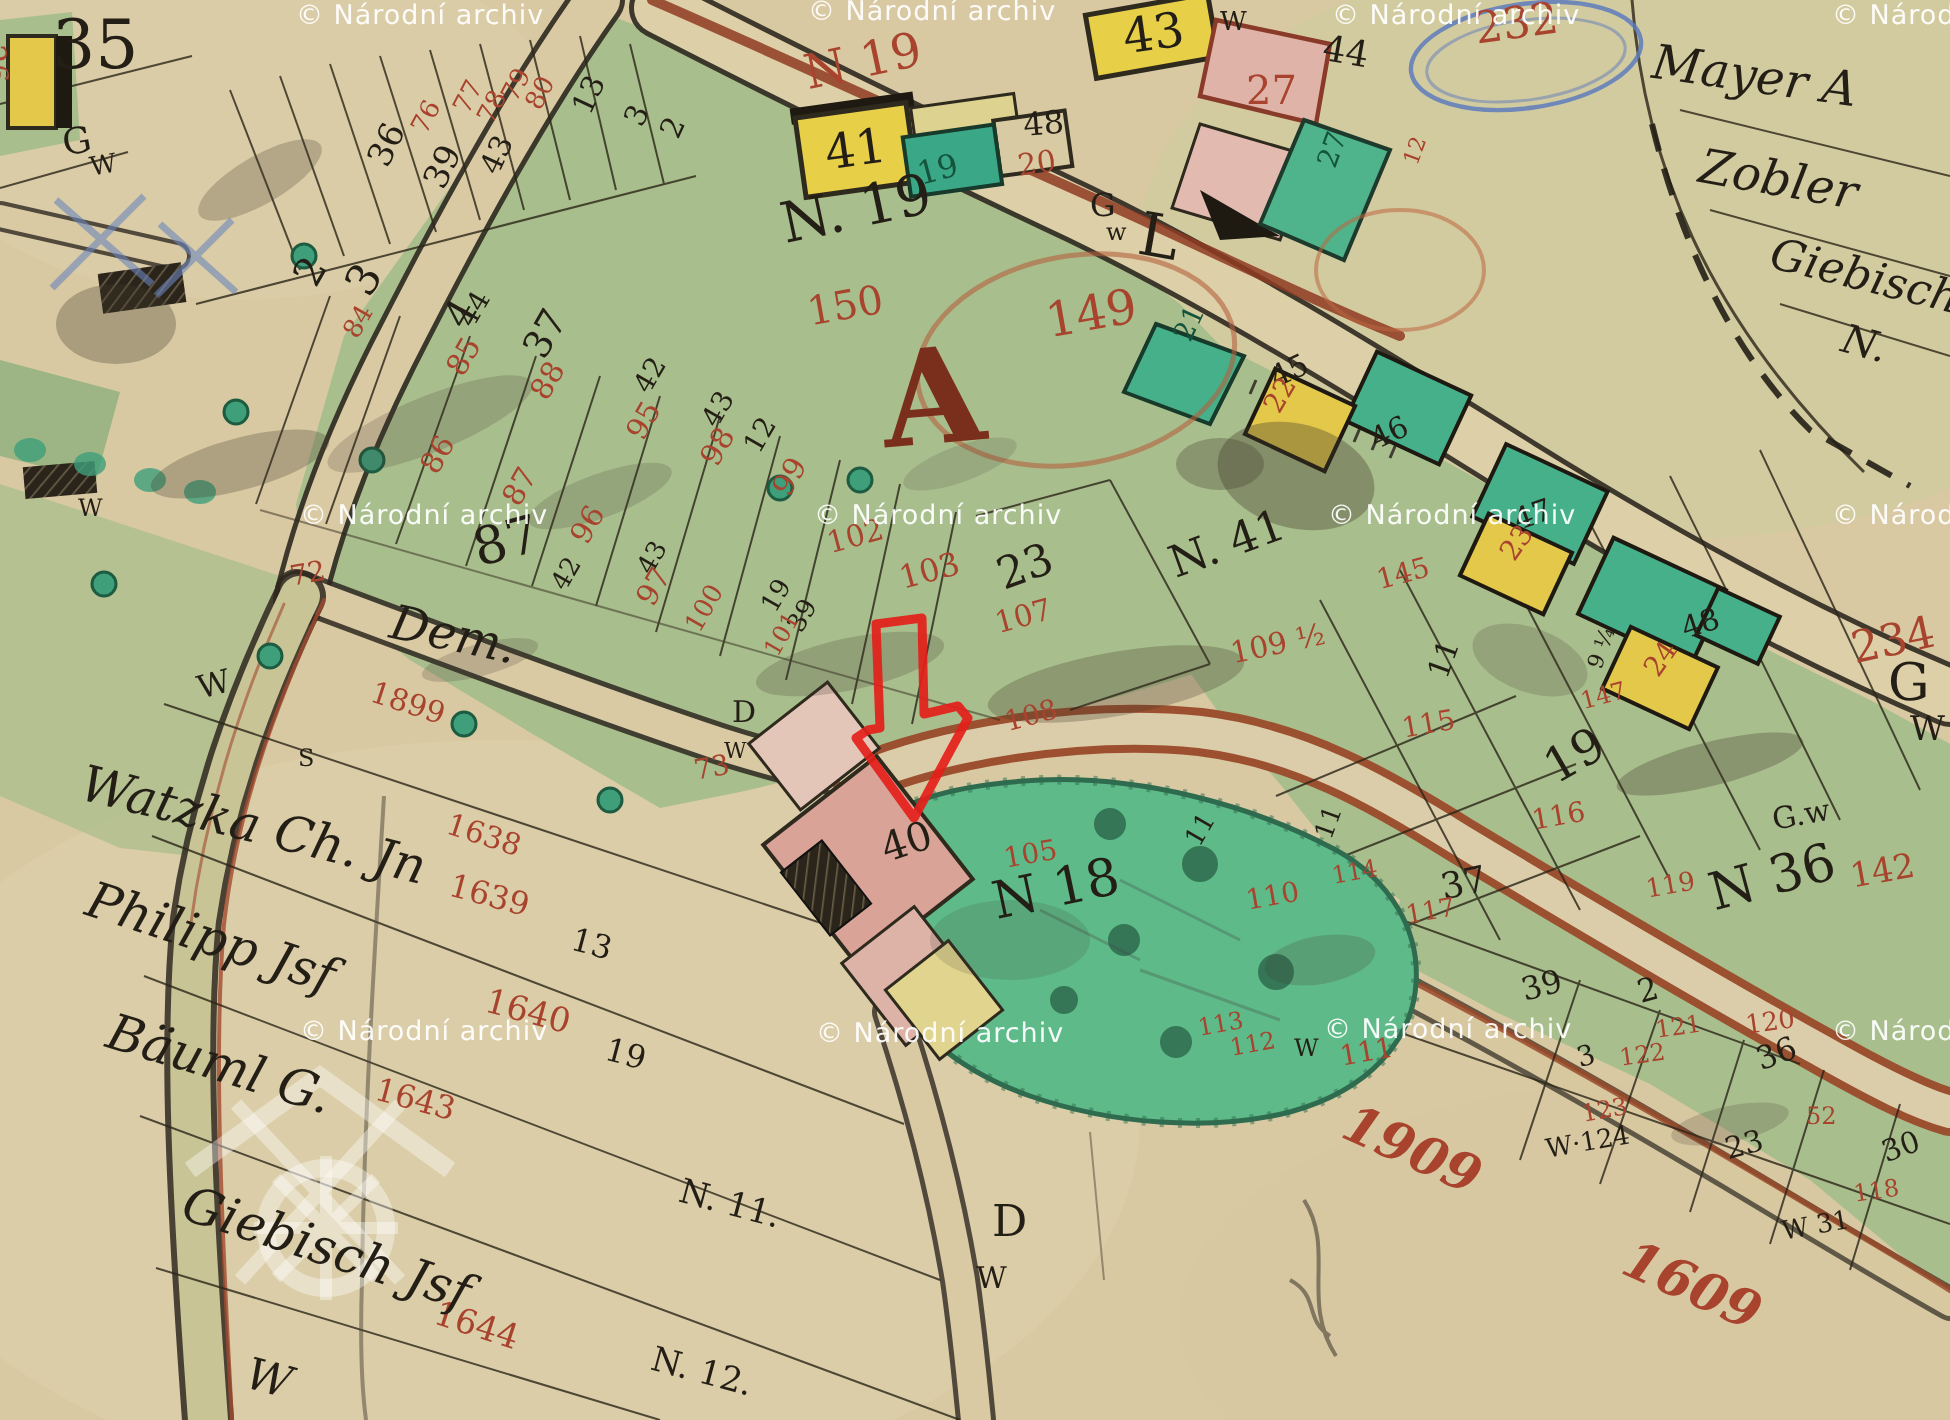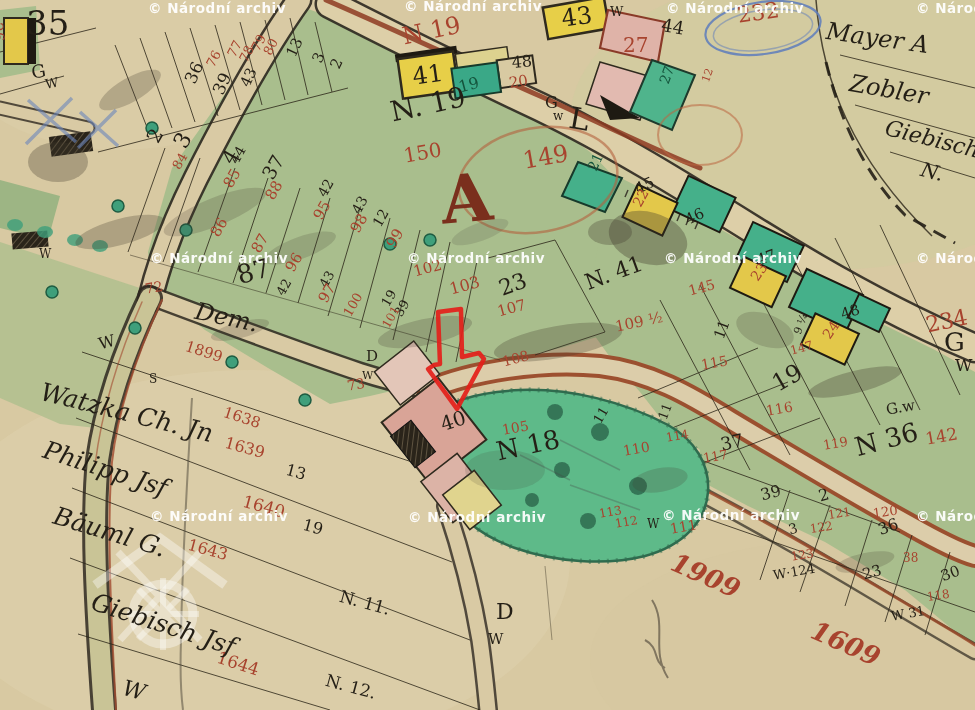--- a/index.html
+++ b/index.html
@@ -10,21 +10,21 @@
   .lb{position:absolute;line-height:1;white-space:nowrap;transform-origin:0 0;
       font-family:"DejaVu Serif",serif;}
   .lb-b{color:#241f16;}
   .lb-r{color:#a8432e;}
   .lb-g{color:#14543c;}
   .lb-i{color:#241f16;font-style:italic;}
   .lb-ri{color:#a8432e;font-style:italic;font-weight:bold;}
   .lb-br{color:#7a2f1d;font-weight:bold;}
   .wm{position:absolute;line-height:1;white-space:nowrap;
       font-family:"DejaVu Sans","Liberation Sans",sans-serif;
-      font-size:13.5px;color:rgba(255,255,255,0.93);letter-spacing:.5px;font-weight:bold;}
+      font-size:13.5px;color:rgba(255,255,255,0.93);letter-spacing:.5px;}
   #site-wm{position:absolute;left:26px;top:648px;
       font-family:"DejaVu Sans",sans-serif;font-style:italic;
       font-size:36px;letter-spacing:3px;color:rgba(255,255,255,0.42);}
 </style>
 </head>
 <body>
 
 <div id="stage">
 
 <svg id="mapsvg" width="975" height="710" viewBox="0 0 975 710">
@@ -327,21 +327,21 @@
       <span class="lb lb-r" style="left: 622px; top: 444px; font-size: 14px; transform: rotate(-10deg);">110</span>
       <span class="lb lb-r" style="left: 822px; top: 439px; font-size: 13px; transform: rotate(-10deg);">119</span>
       <span class="lb lb-r" style="left: 501px; top: 423px; font-size: 14px; transform: rotate(-10deg);">105</span>
       <span class="lb lb-r" style="left: 598px; top: 508px; font-size: 12px; transform: rotate(-10deg);">113</span>
       <span class="lb lb-r" style="left: 614px; top: 518px; font-size: 12px; transform: rotate(-10deg);">112</span>
       <span class="lb lb-r" style="left: 669px; top: 522px; font-size: 14px; transform: rotate(-10deg);">111</span>
       <span class="lb lb-r" style="left: 827px; top: 509px; font-size: 12px; transform: rotate(-8deg);">121</span>
       <span class="lb lb-r" style="left: 809px; top: 523px; font-size: 12px; transform: rotate(-8deg);">122</span>
       <span class="lb lb-r" style="left: 872px; top: 507px; font-size: 13px; transform: rotate(-8deg);">120</span>
       <span class="lb lb-r" style="left: 790px; top: 551px; font-size: 12px; transform: rotate(-10deg);">123</span>
-      <span class="lb lb-r" style="left: 903px; top: 552px; font-size: 12px; transform: rotate(0deg);">38</span>
+      <span class="lb lb-r" style="left: 903px; top: 552px; font-size: 12px; transform: rotate(0deg);">52</span>
       <span class="lb lb-r" style="left: 926px; top: 591px; font-size: 12px; transform: rotate(-8deg);">118</span>
       <span class="lb lb-r" style="left: 226px; top: 405px; font-size: 15px; transform: rotate(18deg);">1638</span>
       <span class="lb lb-r" style="left: 227px; top: 435px; font-size: 16px; transform: rotate(15deg);">1639</span>
       <span class="lb lb-r" style="left: 245px; top: 493px; font-size: 17px; transform: rotate(15deg);">1640</span>
       <span class="lb lb-r" style="left: 190px; top: 537px; font-size: 16px; transform: rotate(15deg);">1643</span>
       <span class="lb lb-r" style="left: 220px; top: 649px; font-size: 17px; transform: rotate(18deg);">1644</span>
       <span class="lb lb-r" style="left: 188px; top: 339px; font-size: 15px; transform: rotate(18deg);">1899</span>
       <span class="lb lb-ri" style="left: 678px; top: 549px; font-size: 26px; transform: rotate(24deg);">1909</span>
       <span class="lb lb-ri" style="left: 818px; top: 617px; font-size: 26px; transform: rotate(24deg);">1609</span>
       <span class="lb lb-g" style="left: 457px; top: 80px; font-size: 16px; transform: rotate(-15deg);">19</span>

